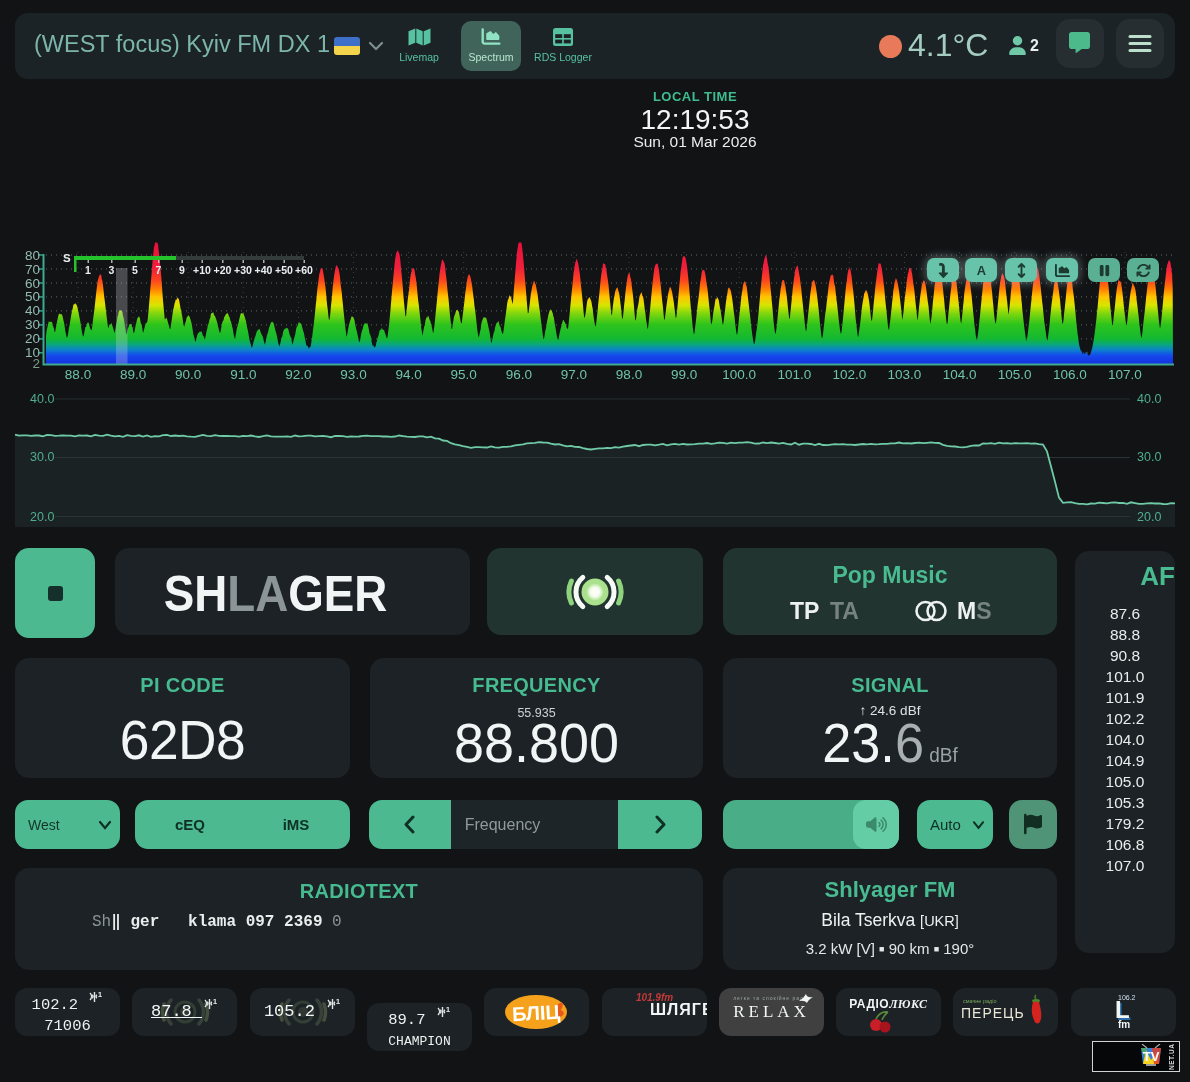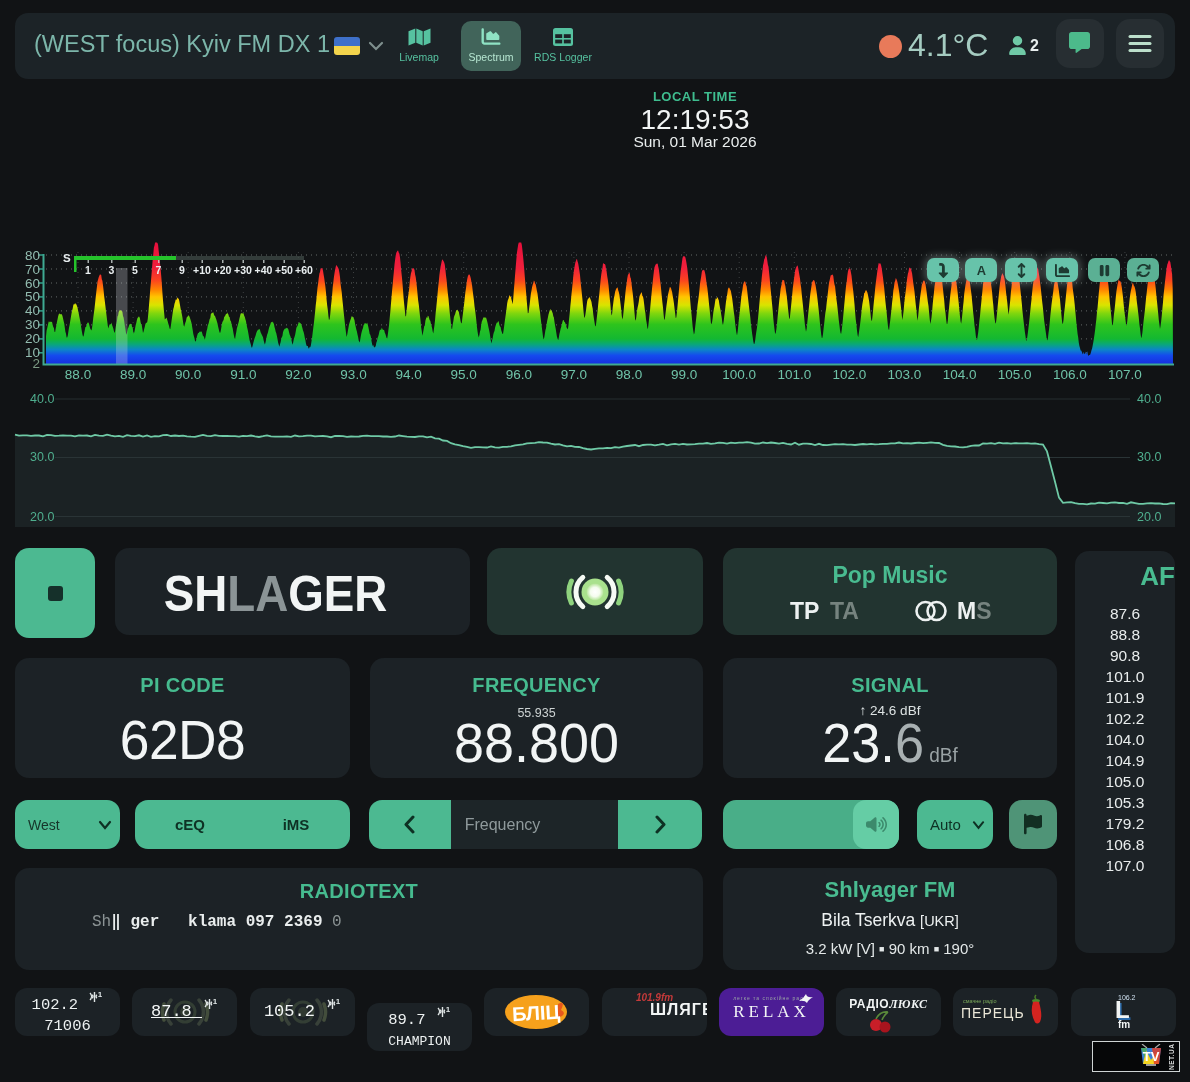--- a/index.html
+++ b/index.html
@@ -412,21 +412,21 @@
       <path d="M30 18 Q24 14 28 24 Q22 26 30 30 Z" fill="#f6a11c"></path>
       <path d="M74 16 Q82 12 77 22 Q84 26 74 30 Z" fill="#e8581c"></path>
       <text x="52" y="32" text-anchor="middle" font-size="20" font-weight="bold" fill="#fff" font-family="Liberation Sans" transform="rotate(-3 52 24)">БЛІЦ</text>
     </svg></div>
 <div class="abs" style="left:602px;top:988px;width:105px;height:48px;background:#1c2226;border-radius:12px;overflow:hidden;">
     <div style="text-align:center;padding-top:4px;">
       <div style="font-size:10px;font-weight:bold;color:#c43a3a;font-style:italic;">101.9fm</div>
       <div style="font-size:16px;font-weight:bold;color:#f2f5f5;letter-spacing:1px;margin-top:-2px;margin-left:48px;">ШЛЯГЕР</div>
     </div>
   </div>
-<div class="abs" style="left:719px;top:988px;width:105px;height:48px;background:#4c1d95;border-radius:12px;overflow:hidden;">
+<div class="abs" style="left:719px;top:988px;width:105px;height:48px;background:#404040;border-radius:12px;overflow:hidden;">
     <div style="position:relative;height:48px;">
       <div style="position:absolute;left:0;right:0;top:7px;text-align:center;font-size:5px;color:#9aa5a5;letter-spacing:1px;">легке та спокійне радіо</div>
       <div style="position:absolute;left:0;right:0;top:14px;text-align:center;font-family:'Liberation Serif',serif;font-size:17px;color:#f2f5f5;letter-spacing:4px;">RELAX</div>
       <svg width="16" height="12" viewBox="0 0 16 12" style="position:absolute;right:10px;top:4px;">
         <path d="M1 9 Q6 6 8 2 Q9 6 15 5 Q10 8 9 11 Q7 8 1 9Z" fill="#f2f5f5"></path>
       </svg>
     </div>
   </div>
 <div class="abs" style="left:836px;top:988px;width:105px;height:48px;background:#1c2226;border-radius:12px;overflow:hidden;">
     <div style="position:relative;height:56px;">

